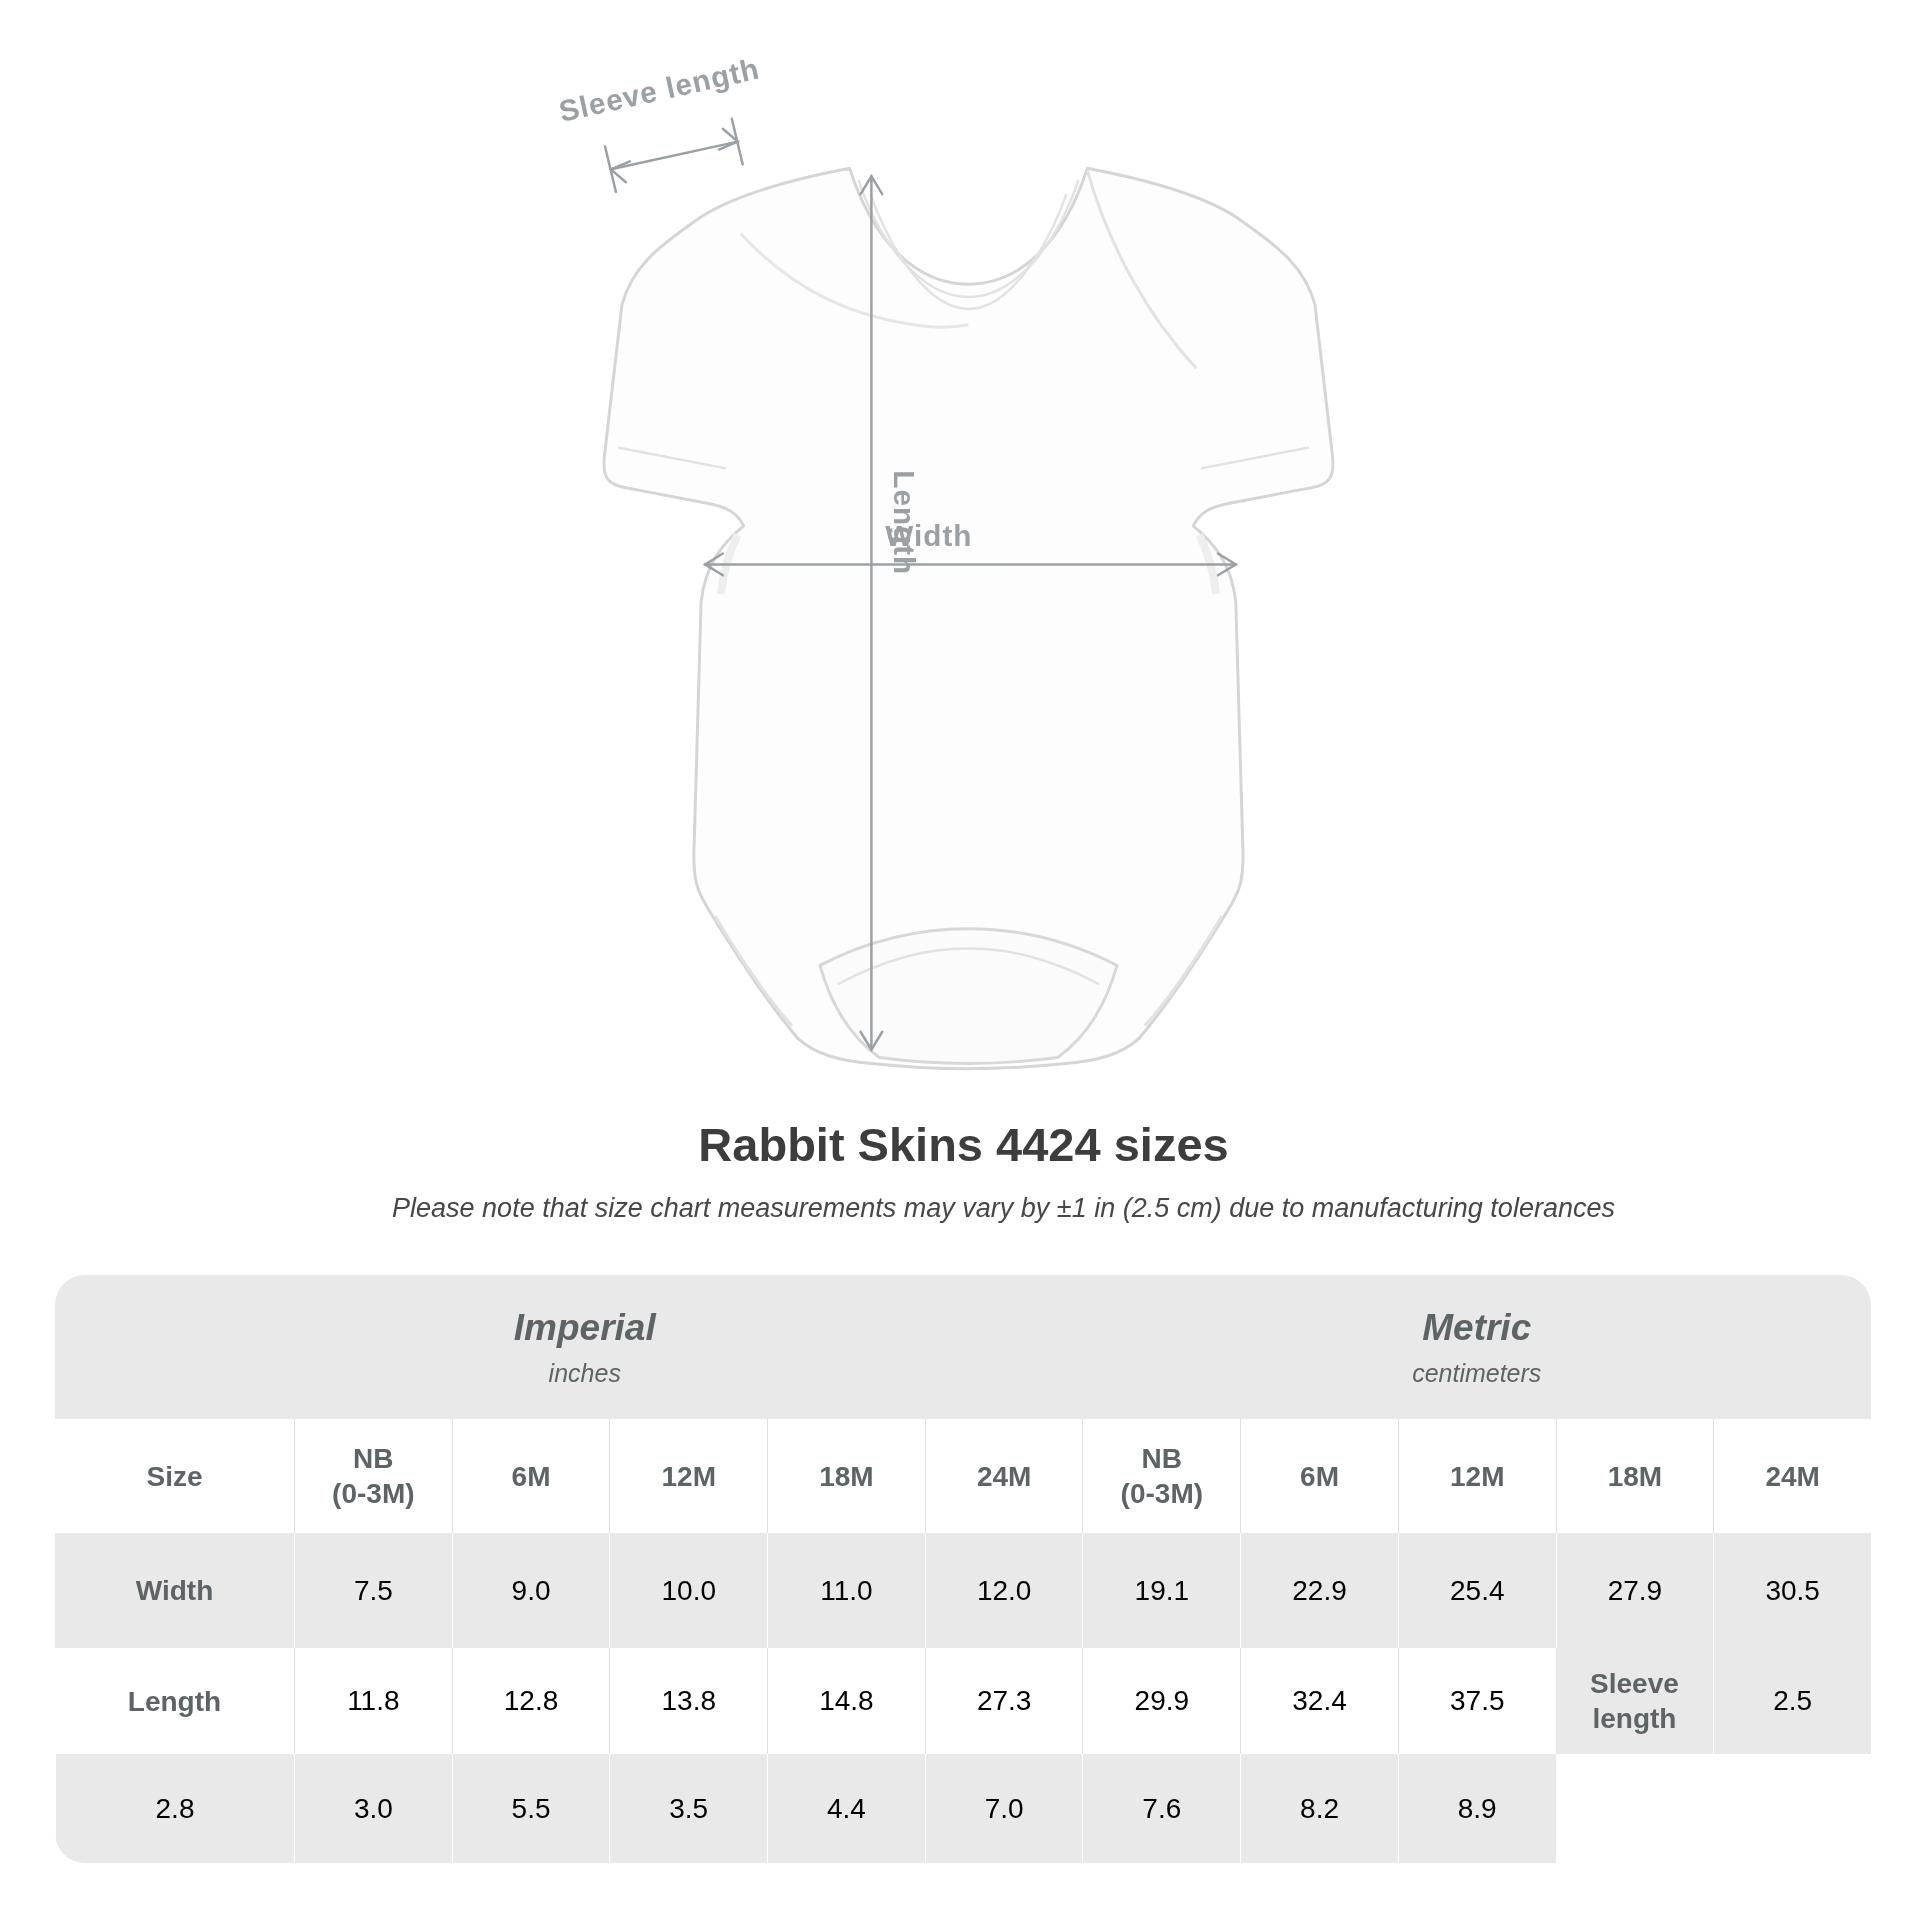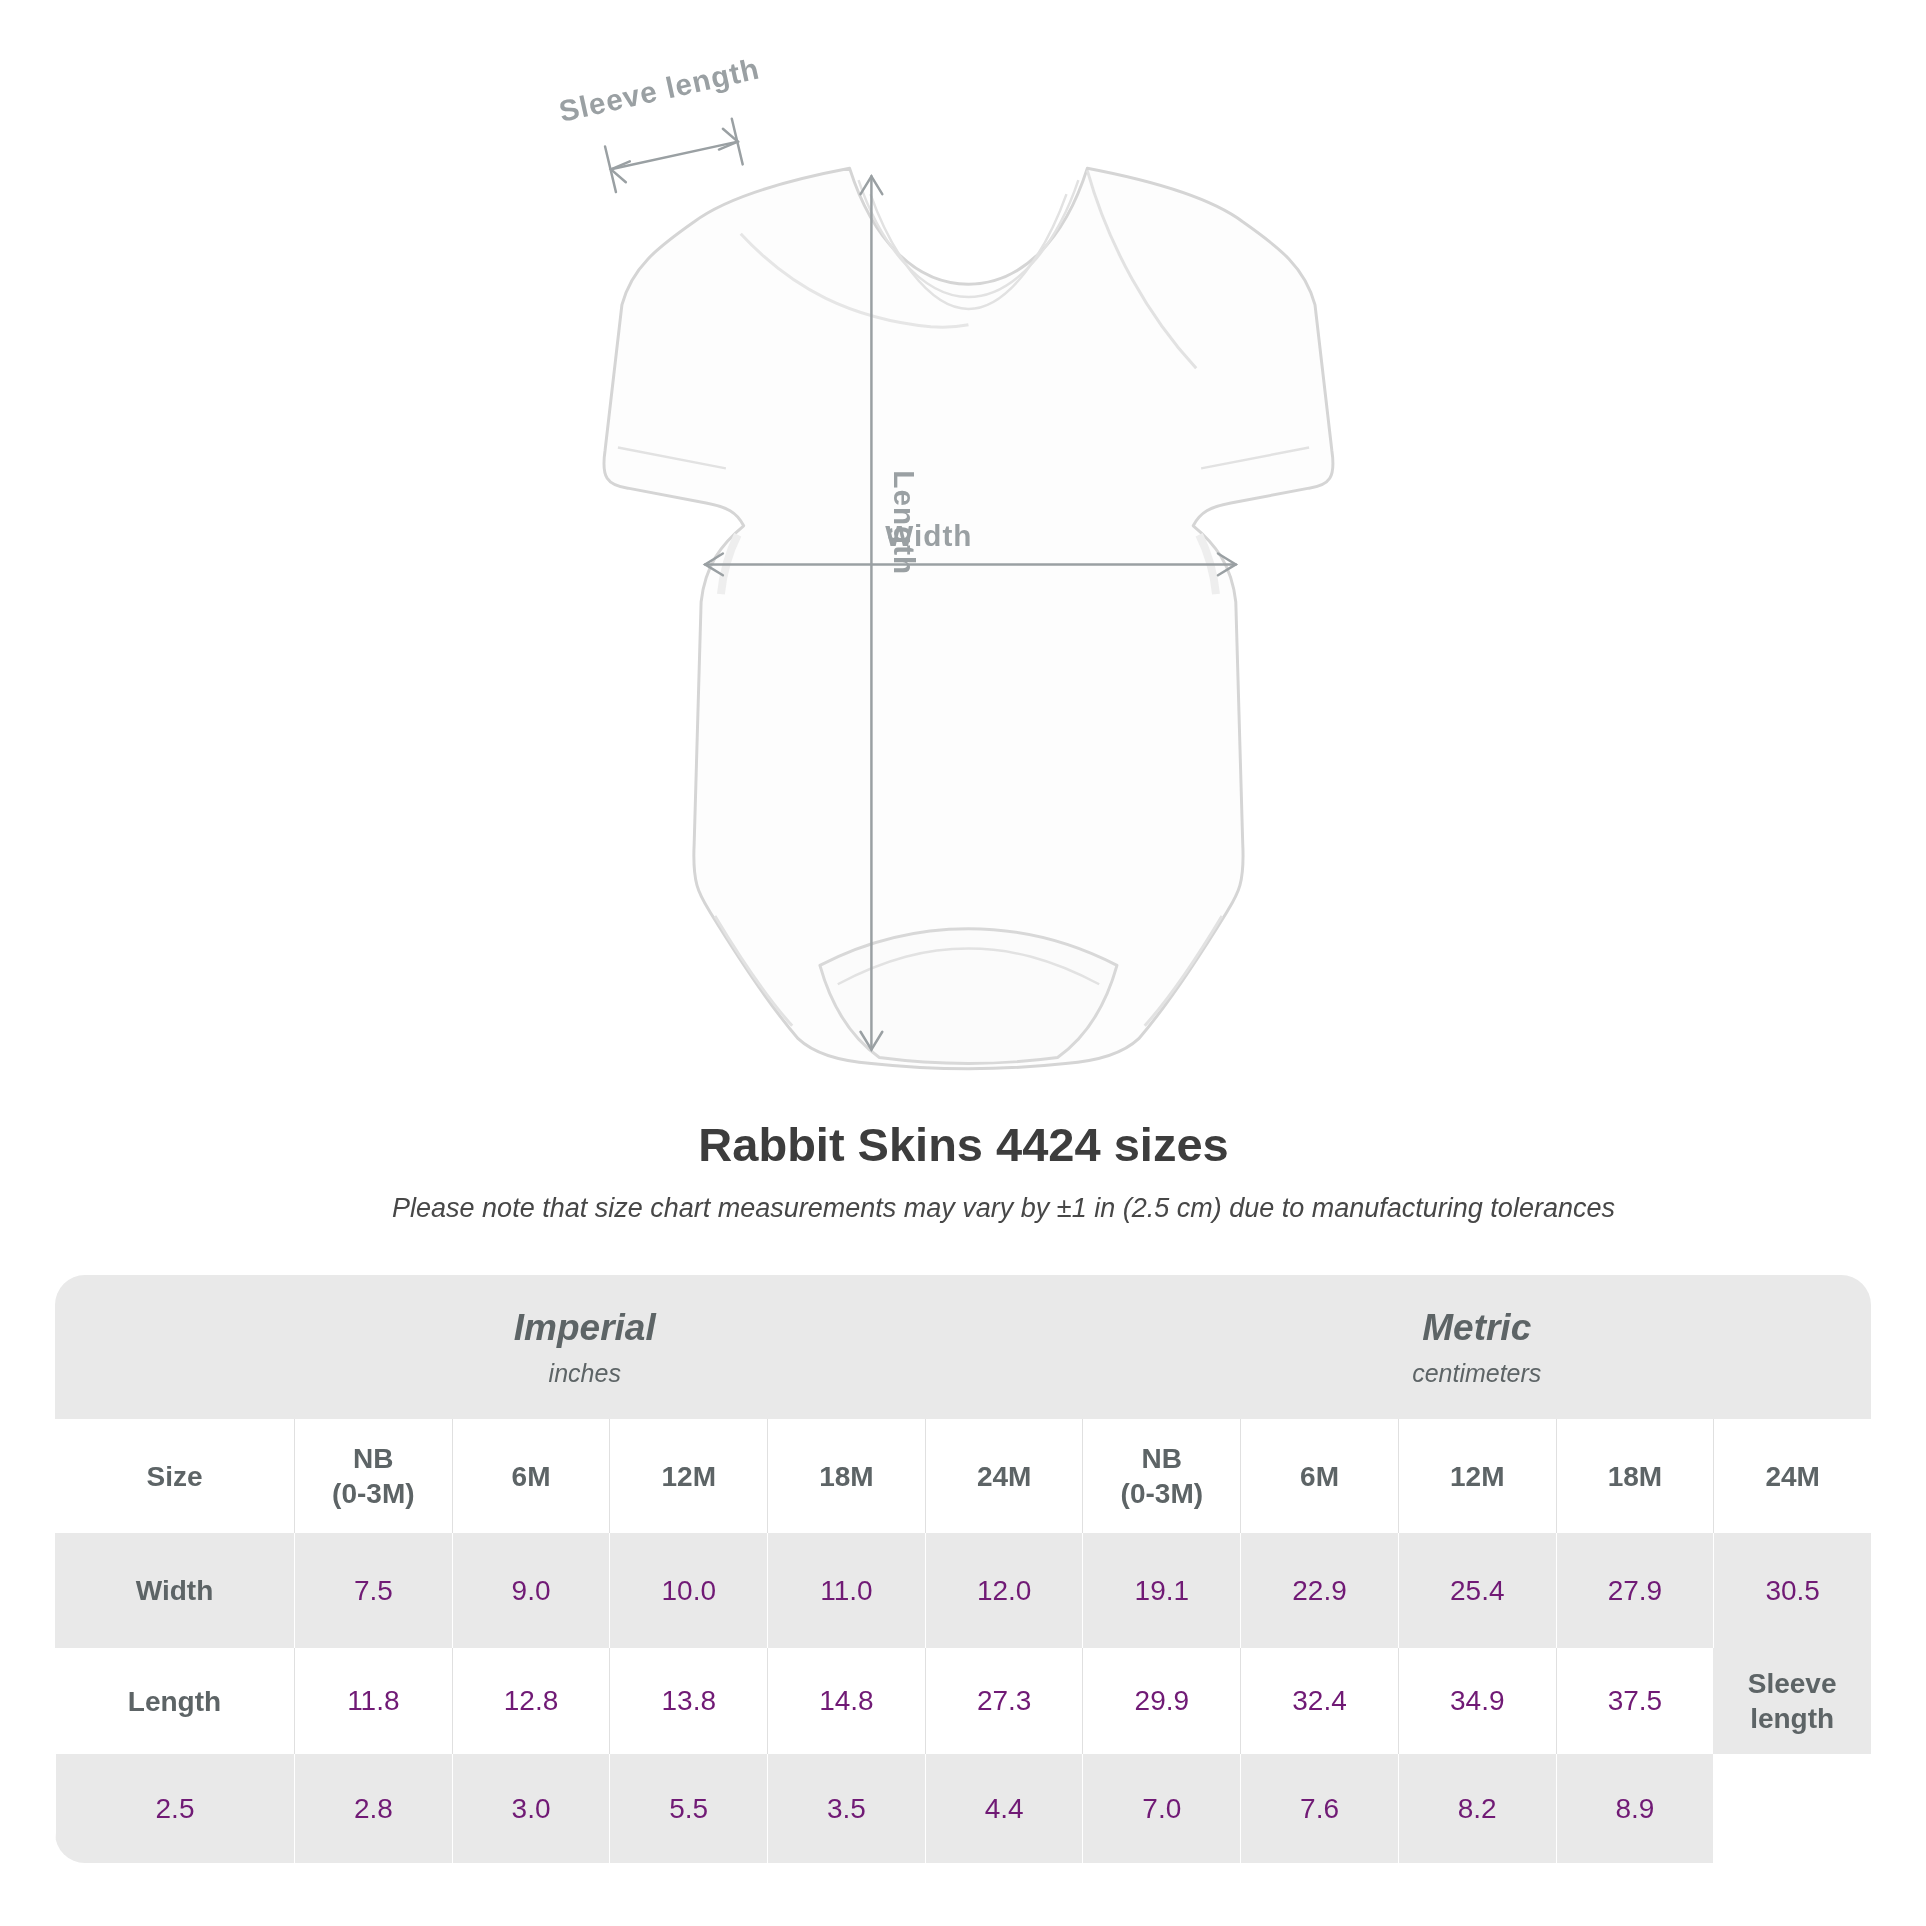--- a/index.html
+++ b/index.html
@@ -20,21 +20,21 @@
   .size-table{position:absolute;left:55px;top:1275px;width:1816px;height:588px;
       display:grid;grid-template-columns:239px repeat(10,1fr);
       grid-template-rows:144px 114px 115px 106px 110px;
       border-radius:30px;overflow:hidden;}
   .c{display:flex;flex-direction:column;align-items:center;justify-content:center;text-align:center;}
   .g{background:#e9e9e9;}
   .w{background:#ffffff;}
   .b{border-left:1px solid #e0e0e0;}
   .g.b{border-left-color:#ffffff;}
   .lab,.hdr{font-weight:bold;color:#5d6466;font-size:28px;line-height:1.25;}
-  .val{color:#701a75;font-size:28px;}
+  .val{color:#000000;font-size:28px;}
   .unit-cell .name{font-size:37px;font-weight:bold;font-style:italic;color:#5d6466;}
   .unit-cell .usub{font-size:25px;font-style:italic;color:#5d6466;margin-top:10px;}
   .unit-imperial{grid-column:1/7;padding-left:32px;}
   .unit-metric{grid-column:7/12;}
   .hdr .sub2{display:block;}
 </style>
 </head>
 <body>
 
 <div class="stage">
@@ -180,21 +180,20 @@
     <div class="c val g b">30.5</div>
 
     <div class="c lab w">Length</div>
     <div class="c val w b">11.8</div>
     <div class="c val w b">12.8</div>
     <div class="c val w b">13.8</div>
     <div class="c val w b">14.8</div>
     <div class="c val w b">27.3</div>
     <div class="c val w b">29.9</div>
     <div class="c val w b">32.4</div>
-    <div class="c val w b">34.9</div>
     <div class="c val w b">37.5</div>
 
     <div class="c lab g">Sleeve length</div>
     <div class="c val g b">2.5</div>
     <div class="c val g b">2.8</div>
     <div class="c val g b">3.0</div>
     <div class="c val g b">5.5</div>
     <div class="c val g b">3.5</div>
     <div class="c val g b">4.4</div>
     <div class="c val g b">7.0</div>

